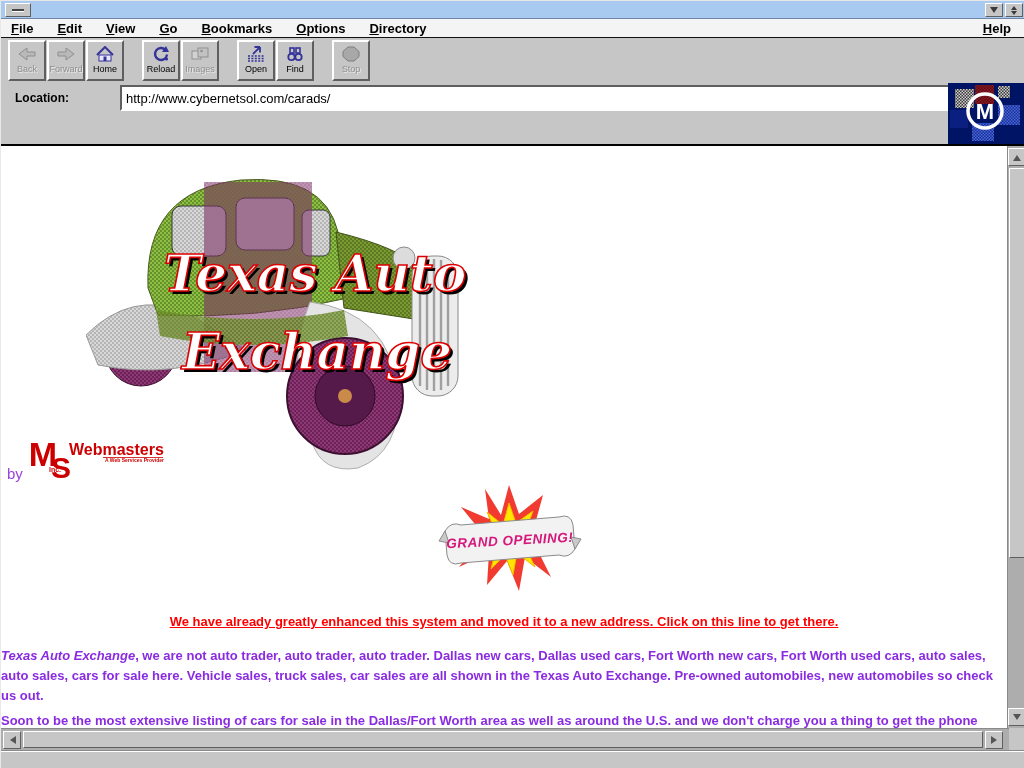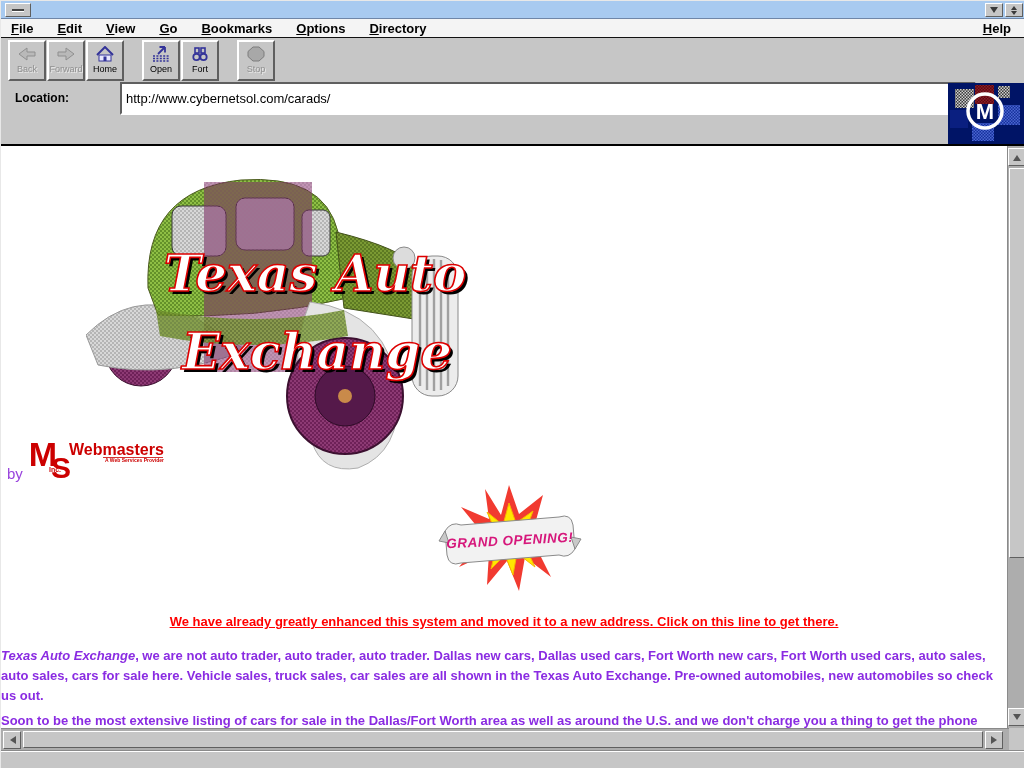--- a/index.html
+++ b/index.html
@@ -41,21 +41,21 @@
     border-right:2px solid #5f5f5f; border-bottom:2px solid #5f5f5f;
     display:flex; flex-direction:column; align-items:center; justify-content:center; cursor:pointer; }
   .tbtn .lbl { font-size:9px; margin-top:2px; color:#000; }
   .tbtn.disabled .lbl { color:#8f8f8f; text-shadow:1px 1px 0 #e9e9e9; cursor:default;}
   .tbtn svg { display:block; }
 
   
   .locrow { position:absolute; left:0; top:81px; width:1024px; height:32px;
     background:#C6C6C6; display:flex; align-items:center;gap:43px; }
   .loc-label { font-weight:bold; font-size:12px; color:#000; margin-left:14px; }
-  .loc-input { margin-left:8px; width:856px; height:33px; background:#fff;
+  .loc-input { margin-left:8px; width:856px; height:26px; background:#fff;
     border-top:2px solid #5f5f5f; border-left:2px solid #5f5f5f;
     border-right:2px solid #fff; border-bottom:2px solid #fff;
     font-family:"Liberation Sans", sans-serif; font-size:13px; padding:0 4px; color:#000; }
 
   
   .quickrow { position:absolute; left:0; top:113px; width:1024px; height:30px;
     background:#C6C6C6; display:flex; align-items:center; }
   .qbtn { height:21px; margin-left:4px; padding:0 10px; background:#C6C6C6;
     border-top:2px solid #fff; border-left:2px solid #fff;
     border-right:2px solid #5f5f5f; border-bottom:2px solid #5f5f5f;
@@ -157,37 +157,59 @@
               <rect x="9.5" y="10.5" width="3" height="4.5" fill="#333399"></rect>
             </svg>
           </span>
         <span class="lbl">Home</span>
       </div>
     </div>
     <div class="tgroup">
       <div class="tbtn">
         <span>
             <svg width="22" height="16" viewBox="0 0 22 16">
+              <path d="M15.5 4 A6 6 0 1 0 17 8.5" fill="none" stroke="#333399" stroke-width="2.4"></path>
+              <path d="M16 0 L19 6 L12 6 Z" fill="#333399"></path>
+              <circle cx="16.5" cy="13" r="1.6" fill="#333399"></circle>
+            </svg>
+          </span>
+        <span class="lbl">Reload</span>
+      </div>
+      <div class="tbtn disabled">
+        <span>
+            <svg width="22" height="16" viewBox="0 0 22 16">
+              <rect x="3" y="5" width="9" height="8" fill="#d2d2d2" stroke="#8f8f8f"></rect>
+              <rect x="9" y="2" width="10" height="9" fill="#c2c2c2" stroke="#8f8f8f"></rect>
+              <circle cx="12.5" cy="5" r="1.3" fill="#8f8f8f"></circle>
+            </svg>
+          </span>
+        <span class="lbl">Images</span>
+      </div>
+    </div>
+    <div class="tgroup">
+      <div class="tbtn">
+        <span>
+            <svg width="22" height="16" viewBox="0 0 22 16">
               <path d="M8 8 L15 1 M15 1 H9.5 M15 1 V6.5" fill="none" stroke="#333399" stroke-width="1.8"></path>
               <path d="M3 10 H19 M3 12.5 H19 M3 15 H19" stroke="#333399" stroke-width="1.4" stroke-dasharray="2 1.4"></path>
             </svg>
           </span>
         <span class="lbl">Open</span>
       </div>
       <div class="tbtn">
         <span>
             <svg width="22" height="16" viewBox="0 0 22 16">
               <rect x="6" y="2" width="4" height="5" fill="none" stroke="#333399" stroke-width="1.6"></rect>
               <rect x="12" y="2" width="4" height="5" fill="none" stroke="#333399" stroke-width="1.6"></rect>
               <circle cx="7.5" cy="11" r="3.2" fill="none" stroke="#333399" stroke-width="1.8"></circle>
               <circle cx="14.5" cy="11" r="3.2" fill="none" stroke="#333399" stroke-width="1.8"></circle>
               <path d="M10.7 10 H11.6" stroke="#333399" stroke-width="1.6"></path>
             </svg>
           </span>
-        <span class="lbl">Fort</span>
+        <span class="lbl">Find</span>
       </div>
     </div>
     <div class="tgroup">
       <div class="tbtn disabled">
         <span>
             <svg width="22" height="16" viewBox="0 0 22 16">
               <polygon points="8,1 14,1 19,5.5 19,10.5 14,15 8,15 3,10.5 3,5.5" fill="#a8a8a8" stroke="#7d7d7d"></polygon>
             </svg>
           </span>
         <span class="lbl">Stop</span>

